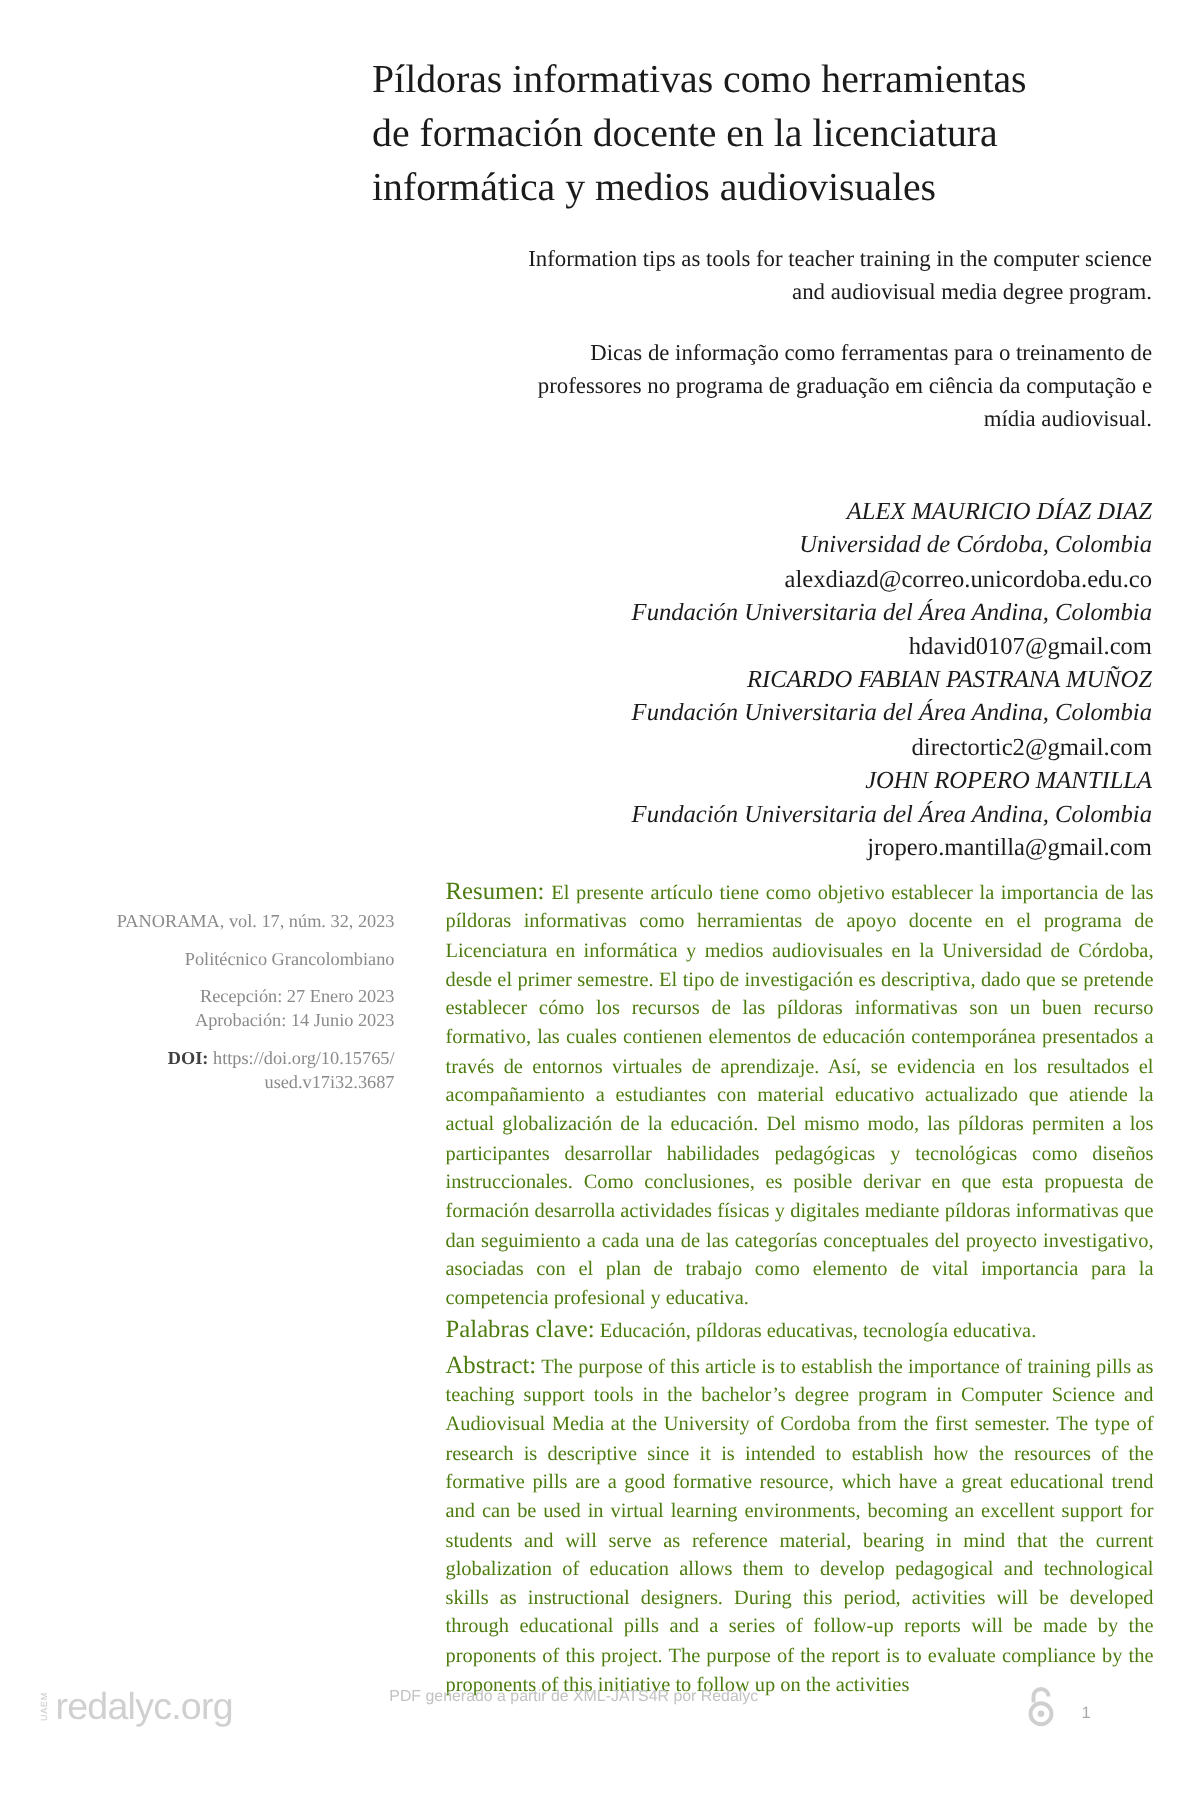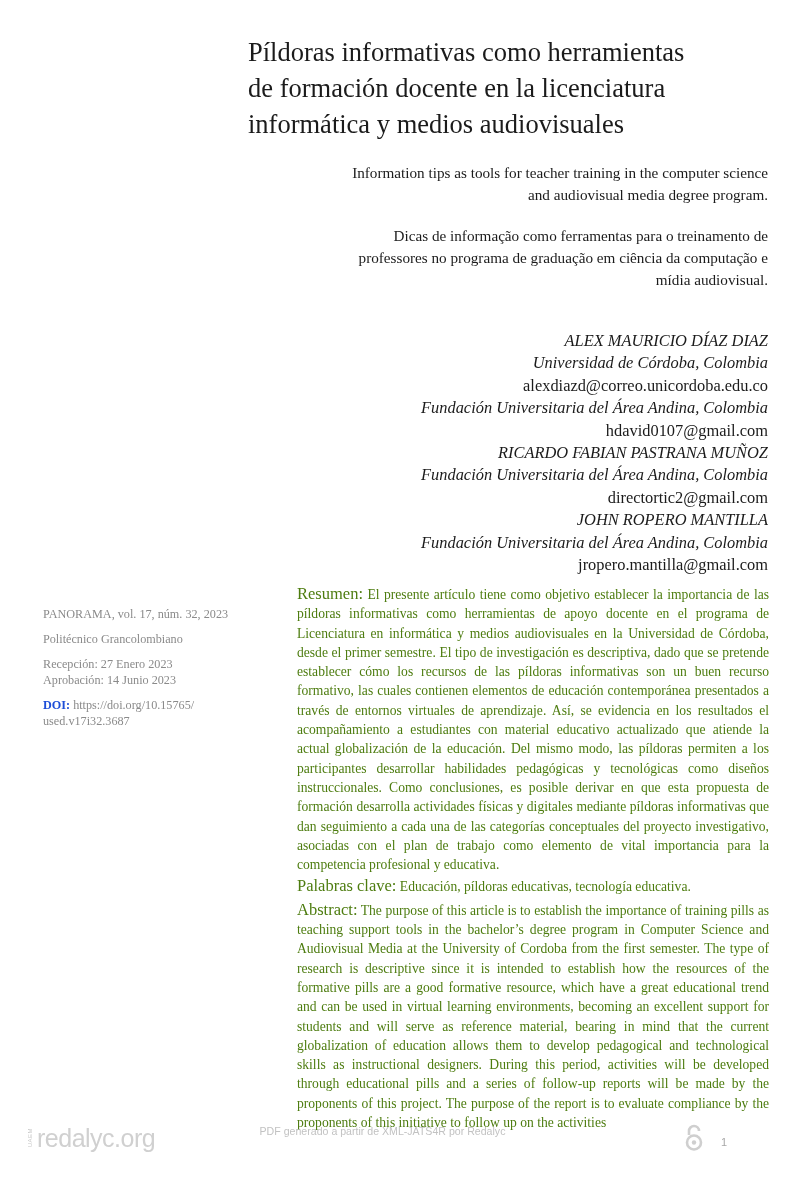--- a/index.html
+++ b/index.html
@@ -13,23 +13,23 @@
     .translations { position: absolute; right: 32px; top: 162px; width: 480px; text-align: right; font-size: 15.2px; line-height: 22px; color: #1b1b1b; }
     .translations p { margin: 0 0 19px 0; }
 
     .authors { position: absolute; right: 32px; top: 296px; width: 440px; text-align: right; font-size: 16.4px; line-height: 22.4px; color: #1b1b1b; margin-top: 34px; }
     .authors .name { font-style: italic; text-transform: none; }
     .authors .aff { font-style: italic; }
     .authors .email { }
     .author { display: block; }
     .author span { display: block; }
 
-    .sidebar { position: absolute; left: 43px; top: 606px; width: 220px; color: #8a8a8a; font-size: 12.2px; line-height: 16px; }
+    .sidebar { position: absolute; left: 43px; top: 606px; width: 220px; color: #8a8a8a; font-size: 12.2px; line-height: 16px; text-align: right; }
     .sidebar p { margin: 0 0 9px 0; }
-    .sidebar .doi-label { font-weight: bold; color: #1d4ed8; }
+    .sidebar .doi-label { font-weight: bold; color: #404040; }
 
     .main { position: absolute; left: 297px; top: 584px; width: 472px; font-size: 13.6px; line-height: 19.3px; text-align: justify; color: #4d7c0f; }
     .main p { margin: 0; }
     .main .lead { font-size: 16.5px; }
     .main .kw-para { margin-top: 2px; margin-bottom: 3px; }
     .main .abstract-para { }
 
     .footer { position: absolute; left: 0; top: 1120px; width: 800px; height: 50px; }
     .footer-logo { position: absolute; left: 27px; top: 2px; width: 120px; height: 34px; color: #cfcfcf; }
     .footer-logo .uaem { position: absolute; left: 0; top: 6px; font-size: 6px; writing-mode: vertical-rl; transform: rotate(180deg); color: #c8c8c8; letter-spacing: 0.5px; }

